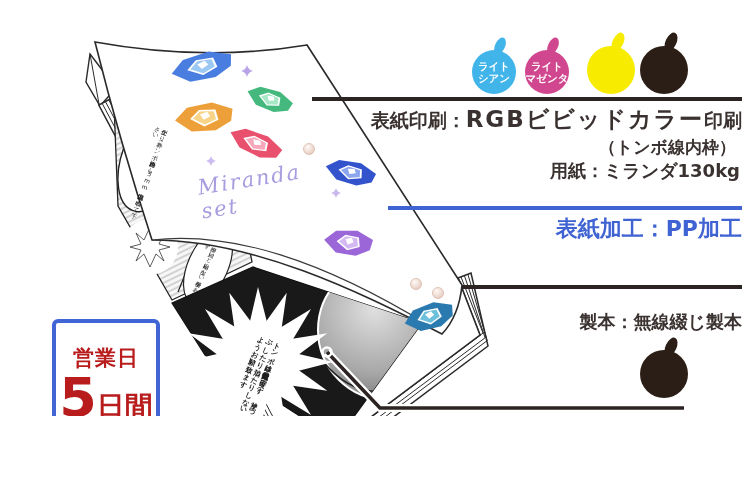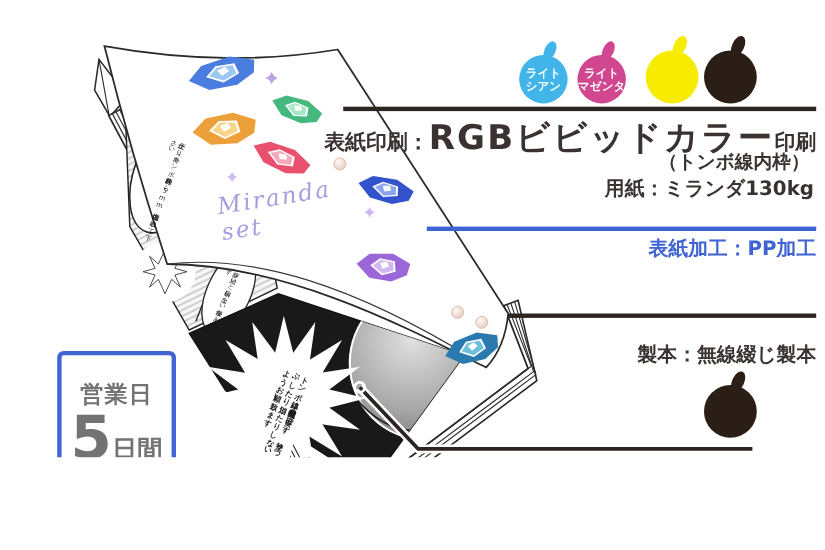--- a/index.html
+++ b/index.html
@@ -4,31 +4,31 @@
 <style>
   html,body{margin:0;padding:0;background:#ffffff;}
   #canvas{position:relative;width:750px;height:416px;background:#ffffff;overflow:hidden;
           font-family:"DejaVu Sans","Liberation Sans",sans-serif;}
   svg{position:absolute;left:0;top:0;}
   
   .rule{position:absolute;height:4px;background:#2b2422;}
   .rule.blue{background:#3f63d2;}
   
   .lbl{position:absolute;right:8px;text-align:right;color:#3a3230;font-weight:600;white-space:nowrap;}
-  .lbl .big{font-size:31px;letter-spacing:2px;}
+  .lbl .big{font-size:23px;letter-spacing:2px;}
   .lbl .norm{font-size:19px;}
   .lbl.blue{color:#3f63d2;}
   
   #badge{position:absolute;left:52px;top:319px;width:100px;height:122px;border:4px solid #4165d5;
-         border-radius:6px;background:#fff;color:#737373;font-weight:bold;text-align:center;
+         border-radius:6px;background:#fff;color:#b91c1c;font-weight:bold;text-align:center;
          display:flex;flex-direction:column;justify-content:center;}
   #badge .b-top{font-size:21px;letter-spacing:1px;}
   #badge .b-mid{display:flex;align-items:baseline;justify-content:center;line-height:0.95;}
   #badge .b-num{font-size:54px;font-weight:bold;}
-  #badge .b-unit{font-size:23px;text-decoration:underline;}
+  #badge .b-unit{font-size:28px;text-decoration:underline;}
   #badge .b-bot{font-size:23px;margin-top:2px;}
   
   #cover-title{position:absolute;left:196px;top:176px;width:150px;color:#a89ce0;
                font-family:"DejaVu Serif","Liberation Serif",serif;font-style:italic;
                font-size:21px;letter-spacing:2px;transform:rotate(-9deg);transform-origin:left top;}
   
   .vnote{position:absolute;writing-mode:vertical-rl;text-orientation:upright;color:#1c1c1c;
          line-height:1.25;transform-origin:left top;}
   #note-margin{left:133px;top:113px;width:40px;height:92px;font-size:6px;transform:rotate(20deg);}
   #note-line{left:196px;top:234px;width:26px;height:68px;font-size:5.5px;transform:rotate(24deg);}
@@ -196,21 +196,21 @@
   <div id="note-tombo" class="vnote">トンボ線は掲載位置の目安です 塗りつぶしたり消したりしないようお願い致します</div>
 
   <div class="rule" style="left:312px;top:97px;width:430px;"></div>
   <div class="lbl" style="top:104px;">
     <span class="norm">表紙印刷：</span><span class="big">RGBビビッドカラー</span><span class="norm">印刷</span>
   </div>
   <div class="lbl" style="top:136px;right:14px;font-size:17px;">（トンボ線内枠）</div>
   <div class="lbl" style="top:159px;right:10px;font-size:18px;margin-left:24px;">用紙：ミランダ130kg</div>
 
   <div class="rule blue" style="left:388px;top:206px;width:354px;"></div>
-  <div class="lbl blue" style="top:214px;font-size:18px;text-align:right;">表紙加工：PP加工</div>
+  <div class="lbl blue" style="top:214px;font-size:22px;text-align:right;">表紙加工：PP加工</div>
 
   <div class="rule" style="left:462px;top:285px;width:280px;"></div>
   <div class="lbl" style="top:310px;font-size:18px;">製本：無線綴じ製本</div>
 
 
   <div id="badge">
     <div class="b-top">営業日</div>
     <div class="b-mid">
       <span class="b-num">5</span>
       <span class="b-unit">日間</span>

